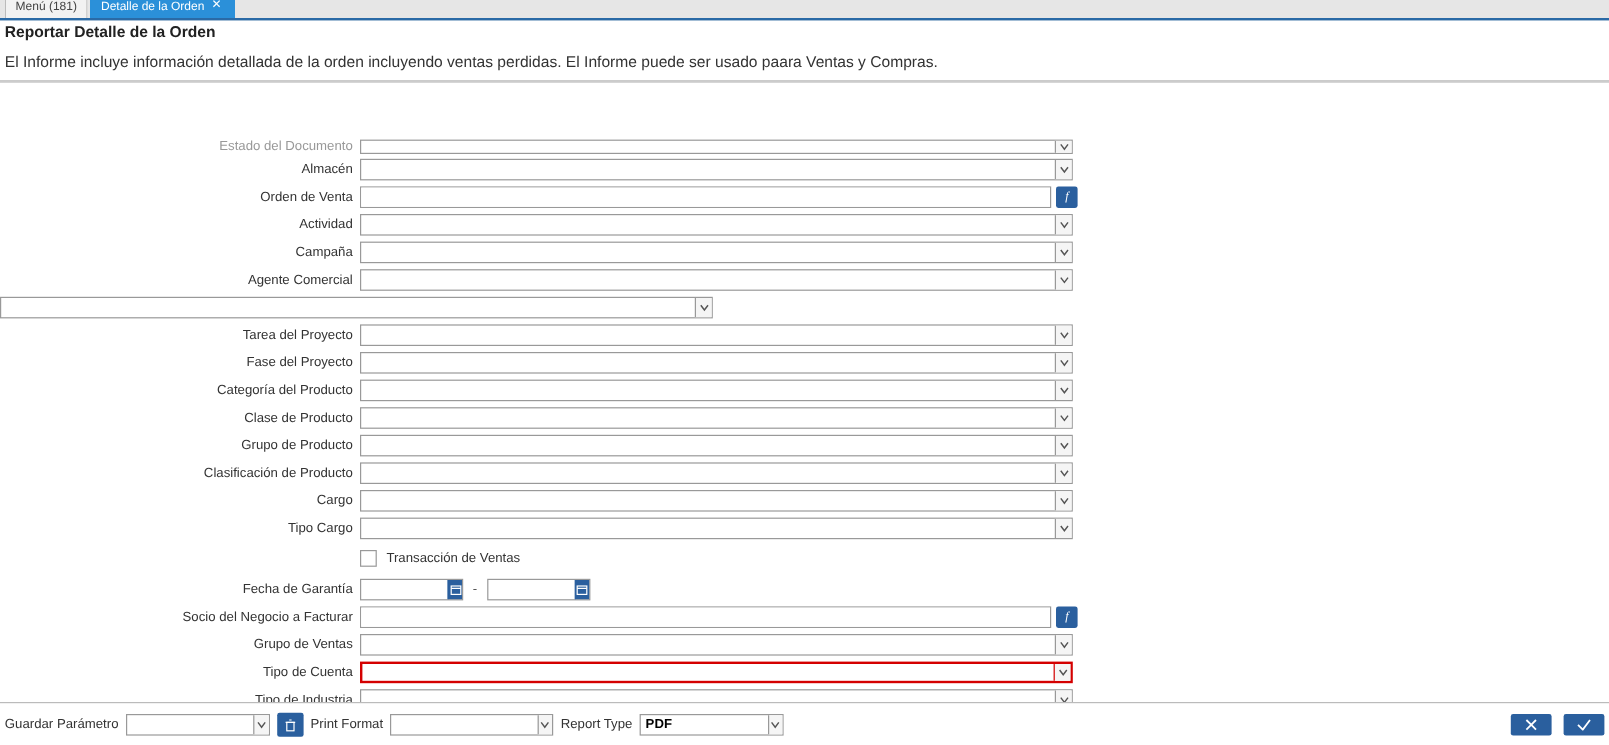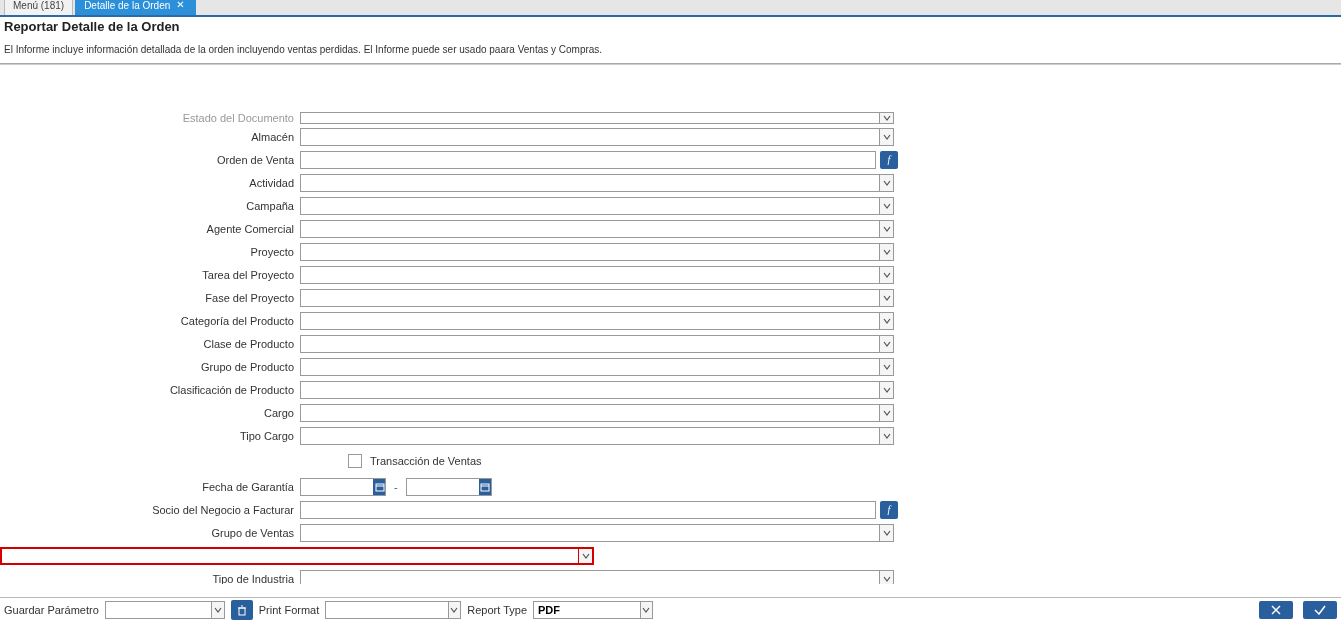--- a/index.html
+++ b/index.html
@@ -52,21 +52,21 @@
   
   .page-header {
     padding: 2px 4px 0 4px;
   }
   .page-title {
     font-size: 13px;
     font-weight: bold;
     color: #222;
   }
   .page-desc {
-    font-size: 10px;
+    font-size: 13px;
     color: #333;
     padding: 10px 4px 6px 4px;
   }
   .header-sep {
     border-bottom: 1px solid #aaa;
     margin-top: 2px;
   }
   
   .form-wrap {
     position: relative;
@@ -158,28 +158,28 @@
     width: 14px;
     height: 14px;
     border: 1px solid #999;
     background: #fff;
     display: inline-block;
     cursor: pointer;
     margin-right: 4px;
   }
   .chk-label { font-size: 11px; color:#333; }
   .date-sep { padding: 0 4px; font-size:11px; color:#555; }
-  .row.spacer { height: 28px; padding-left: 48px; }
+  .row.spacer { height: 28px; }
   .combo.highlight { border: 2px solid #d40000; }
   .combo.highlight .caret { border-left: 1px solid #d40000; }
   
   .footer {
     position: absolute;
     left: 0; right: 0; bottom: 0;
-    height: 24px;
+    height: 36px;
     border-top: 1px solid #bbb;
     background: #fff;
     display: flex;
     align-items: center;
     padding: 0 4px;
     gap: 6px;
   }
   .footer .lbl { font-size: 11px; color:#333; white-space: nowrap; }
   .footer .combo.small { width: 120px; height:18px; }
   .footer .combo.med { width: 136px; height:18px; }
@@ -306,21 +306,20 @@
           <div class="caret">
               <svg width="8" height="8">
                 <path d="M1 2 L4 6 L7 2" fill="none" stroke="#555" stroke-width="1.2"></path>
               </svg>
             </div>
         </div>
       </div>
     </div>
 
     <div class="row">
-      <div class="field-label">Proyecto</div>
       <div class="field-cell">
         <div class="combo wide">
           <input type="text" value="" style="">
           <div class="caret">
               <svg width="8" height="8">
                 <path d="M1 2 L4 6 L7 2" fill="none" stroke="#555" stroke-width="1.2"></path>
               </svg>
             </div>
         </div>
       </div>
@@ -491,20 +490,21 @@
           <div class="caret">
               <svg width="8" height="8">
                 <path d="M1 2 L4 6 L7 2" fill="none" stroke="#555" stroke-width="1.2"></path>
               </svg>
             </div>
         </div>
       </div>
     </div>
 
     <div class="row">
+      <div class="field-label">Tipo de Cuenta</div>
       <div class="field-cell">
         <div class="combo wide highlight">
           <input type="text" value="" style="">
           <div class="caret">
               <svg width="8" height="8">
                 <path d="M1 2 L4 6 L7 2" fill="none" stroke="#555" stroke-width="1.2"></path>
               </svg>
             </div>
         </div>
       </div>

